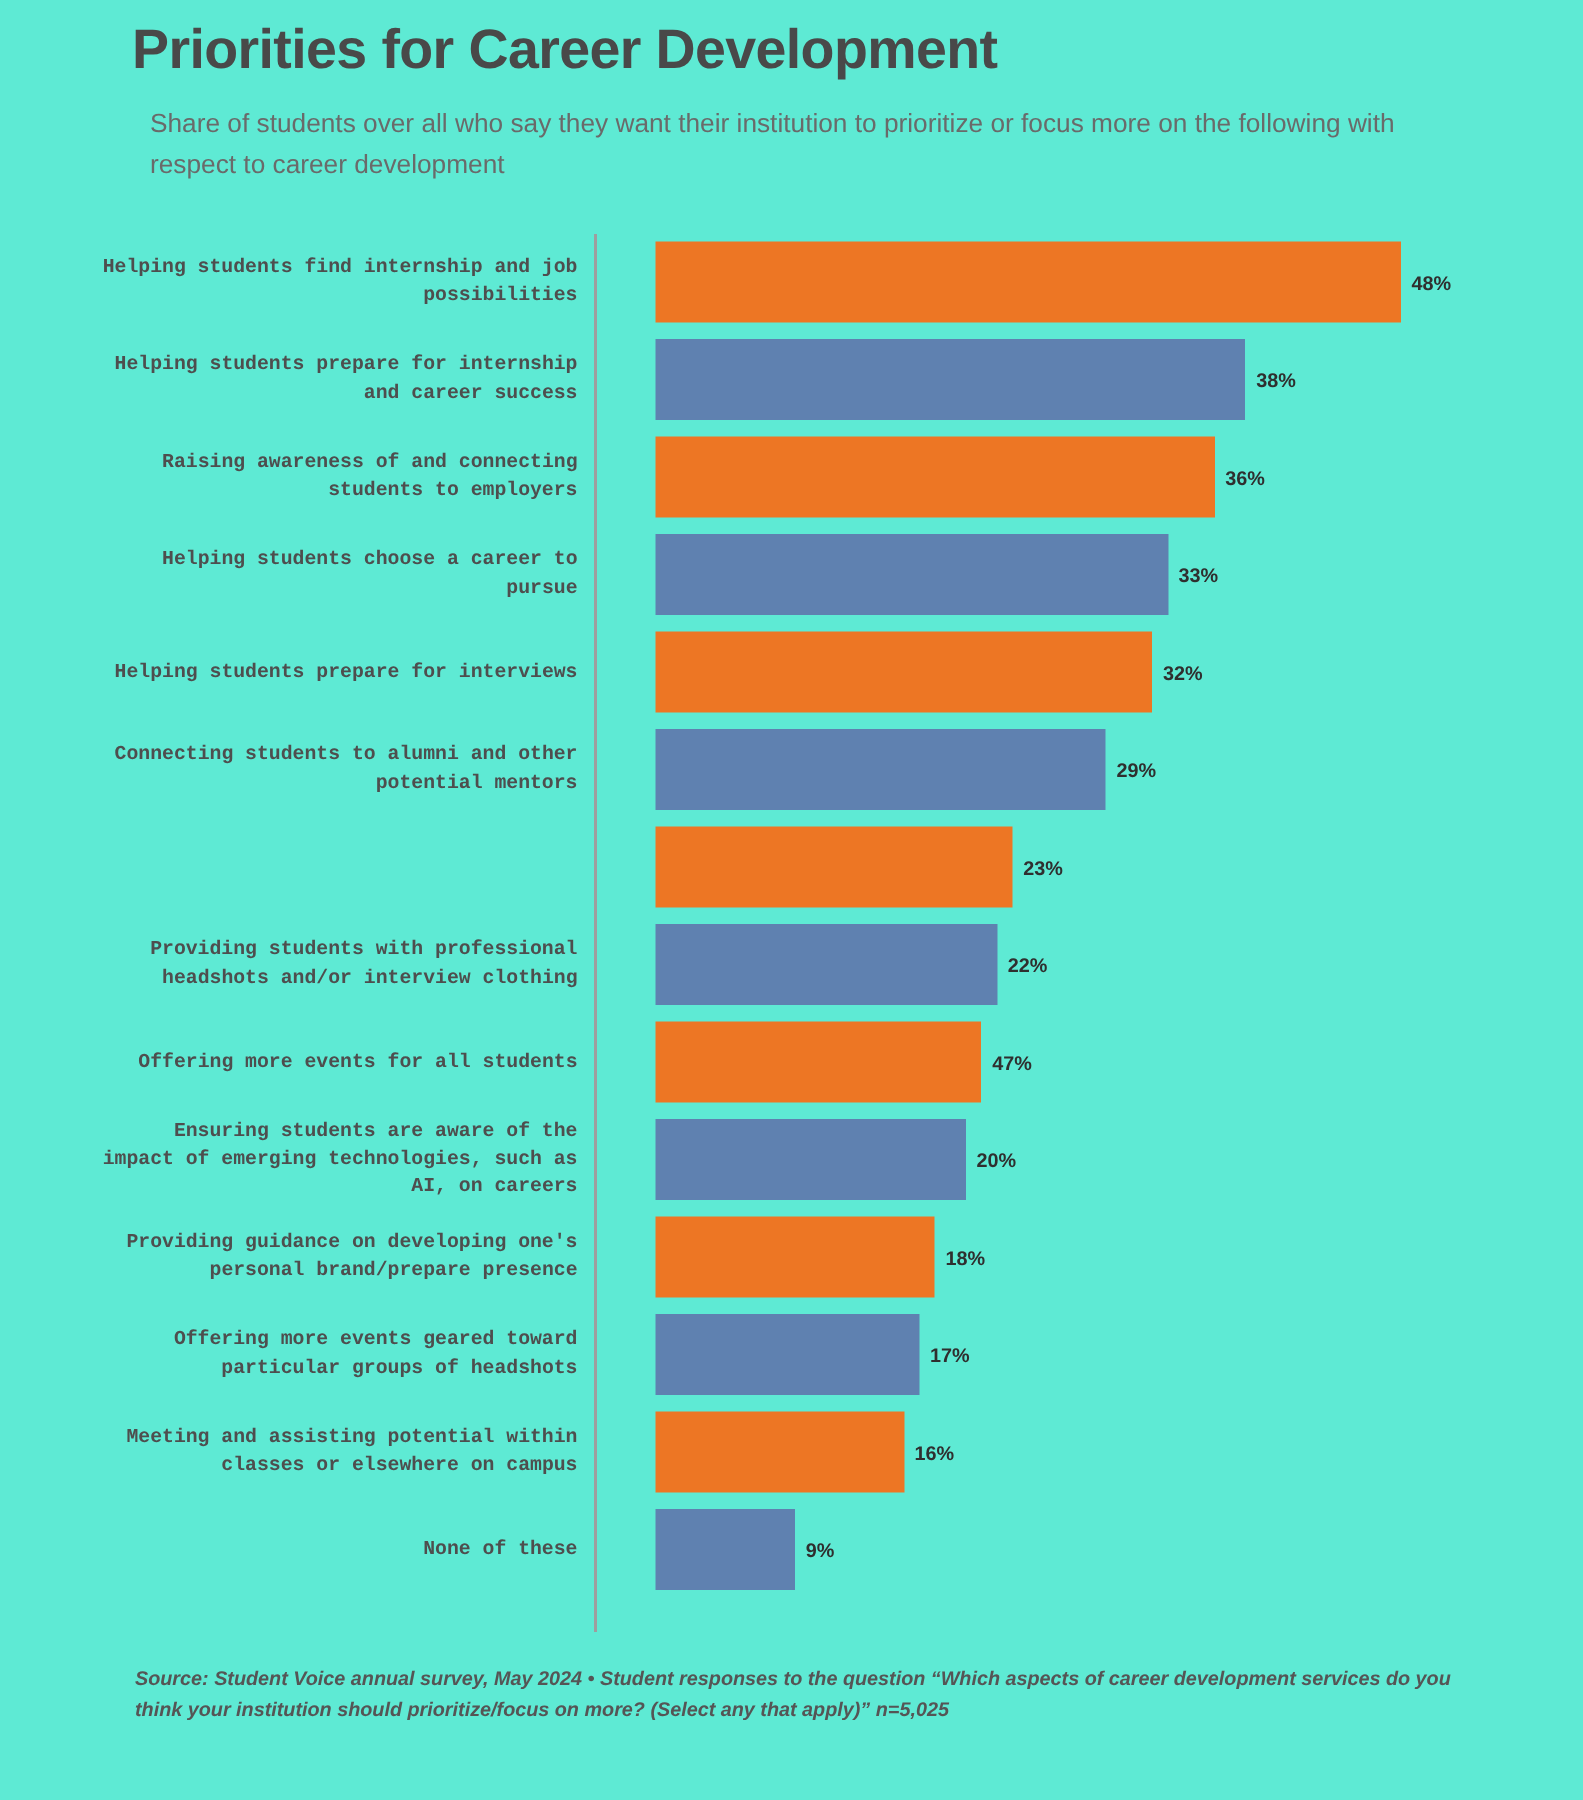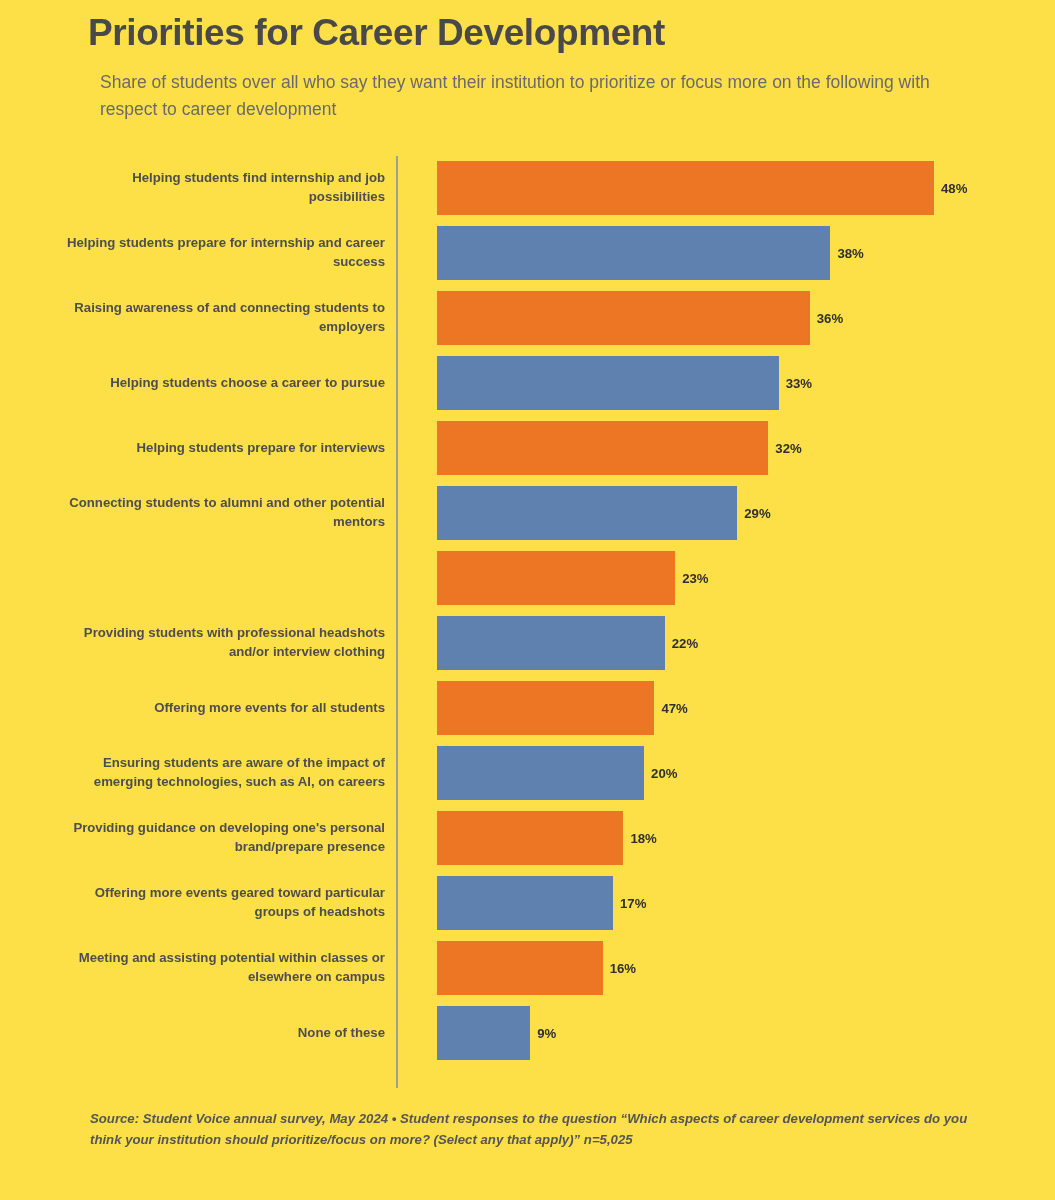--- a/index.html
+++ b/index.html
@@ -13,21 +13,21 @@
     font-family: "Liberation Sans", sans-serif;
     -webkit-font-smoothing: antialiased;
     overflow: hidden;
   }
 
   .figure {
     position: relative;
     width: 1055px;
     height: 1200px;
     box-sizing: border-box;
-    background: #fde047;
+    background: #5eead4;
   }
 
   
   .header {
     position: absolute;
     left: 88px;
     top: 12px;
     width: 900px;
   }
   .chart-title {
@@ -82,20 +82,21 @@
     width: 320px;
     height: 54px;
     display: flex;
     align-items: center;
     justify-content: flex-end;
     text-align: right;
     font-size: 13.2px;
     font-weight: bold;
     color: #4e4e4e;
     line-height: 1.42;
+    font-family: Liberation Mono, monospace;
   }
   .bar-wrap {
     position: absolute;
     left: 397px;
     top: 0;
     height: 54px;
     display: flex;
     align-items: center;
     padding-left: 40px;
   }

